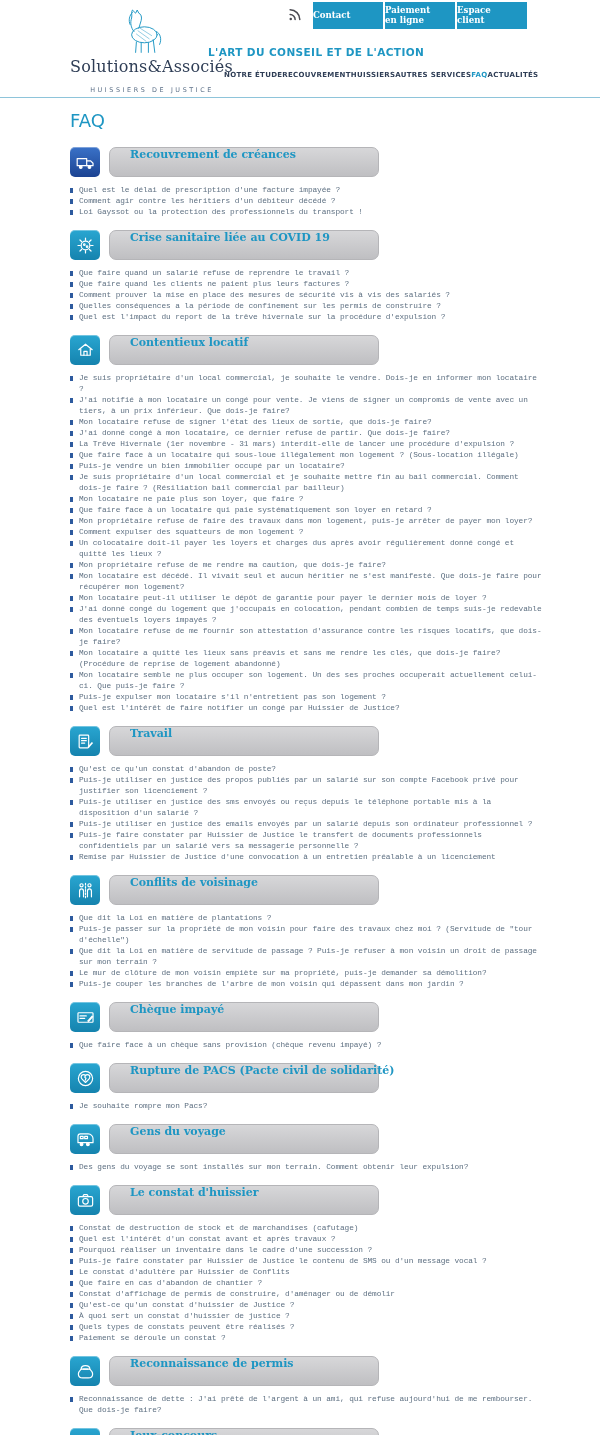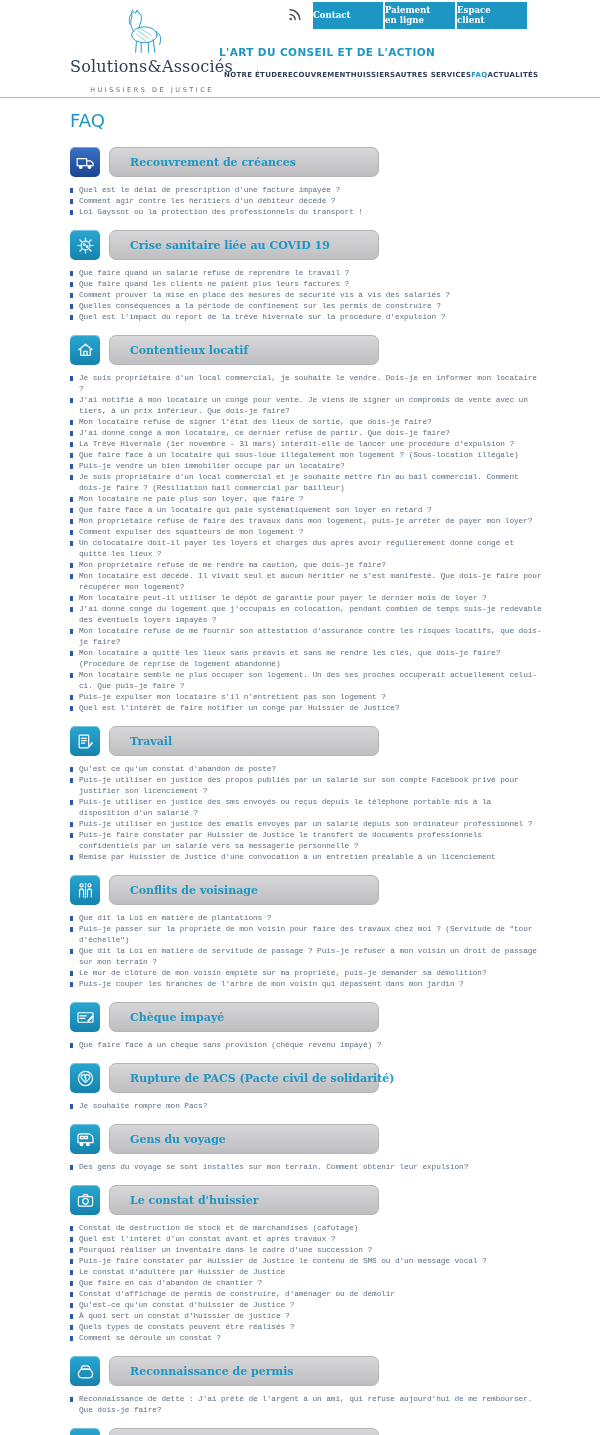--- a/index.html
+++ b/index.html
@@ -22,37 +22,37 @@
   .header{position:relative;height:98px;background:#fff;border-bottom:1px solid var(--barline);}
   .logo{position:absolute;left:70px;top:4px;width:144px;text-align:right;cursor:pointer;}
   .logo-horse{display:block;margin:0 auto;width:56px;height:52px;}
   .brand{font-family:"DejaVu Serif","Liberation Serif",serif;font-size:16px;color:var(--navy);letter-spacing:.2px;margin-top:1px;}
   .brand-sub{font-size:6.4px;letter-spacing:2.6px;color:#5a6e86;margin-top:10px;}
   .rss{position:absolute;left:287px;top:7px;width:15px;height:15px;cursor:pointer;}
   .top-buttons{position:absolute;left:313px;top:2px;display:flex;gap:2px;}
   .top-btn{width:70px;height:27px;background:var(--accent);color:#fff;display:flex;flex-direction:column;
     align-items:flex-start;justify-content:center;font-family:"DejaVu Serif","Liberation Serif",serif;
     font-weight:bold;font-size:8.6px;line-height:9.6px;cursor:pointer;text-align:center;}
-  .tagline{position:absolute;left:219px;top:46px;color:var(--accent);font-size:10.5px;font-weight:bold;letter-spacing:.4px;}
+  .tagline{position:absolute;left:208px;top:46px;color:var(--accent);font-size:10.5px;font-weight:bold;letter-spacing:.4px;}
   .nav{position:absolute;left:224px;top:71px;width:303px;display:flex;justify-content:space-between;
     font-size:7px;font-weight:bold;color:var(--navy);letter-spacing:.3px;}
   .nav-item{cursor:pointer;white-space:nowrap;}
   .nav-item.active{color:var(--accent);}
   
   main{padding:12px 58px 0 70px;}
   .page-title{color:var(--accent);font-size:18px;font-weight:500;margin:0 0 16px 0;}
   .section{margin-bottom:12px;}
   .section-head{display:flex;gap:9px;margin-bottom:8px;}
   .tile{width:30px;height:30px;border-radius:5px;flex:0 0 30px;display:flex;align-items:center;justify-content:center;
     background:linear-gradient(180deg,#29a6d1,#1583ae);box-shadow:inset 0 1px 0 rgba(255,255,255,.35);}
   .tile.blue{background:linear-gradient(180deg,#3a72c8,#1c4392);}
   .tile .icon{display:flex;}
   .tile svg{width:19px;height:19px;}
   .bar{width:270px;height:30px;border-radius:7px;border:1px solid #b5b5b8;
-    background:linear-gradient(180deg,#d7d7d9,#bfbfc2);display:flex;align-items:center;padding-left:20px;}
+    background:linear-gradient(180deg,#d7d7d9,#bfbfc2);display:flex;align-items:flex-start;padding-left:20px;}
   .section-title{font-family:"DejaVu Serif","Liberation Serif",serif;font-weight:bold;font-size:11px;
     color:var(--accent);white-space:nowrap;}
   .questions{list-style:none;margin:0;padding:0;font-size:7.8px;line-height:11px;letter-spacing:-.1px;color:var(--qtext);}
   .questions li{position:relative;padding-left:9px;cursor:pointer;font-family:Liberation Mono, monospace;}
   .q-bullet{position:absolute;left:0;top:2.6px;width:3px;height:5.5px;background:var(--bullet);}
 </style>
 </head>
 <body>
 
 <header class="header">
@@ -340,27 +340,27 @@
           </div>
       <div class="bar">
         <span class="section-title">Le constat d'huissier</span>
       </div>
     </div>
     <ul class="questions">
           <li><span class="q-bullet"></span><span>Constat de destruction de stock et de marchandises (cafutage)</span></li>
           <li><span class="q-bullet"></span><span>Quel est l'intérêt d'un constat avant et après travaux ?</span></li>
           <li><span class="q-bullet"></span><span>Pourquoi réaliser un inventaire dans le cadre d'une succession ?</span></li>
           <li><span class="q-bullet"></span><span>Puis-je faire constater par Huissier de Justice le contenu de SMS ou d'un message vocal ?</span></li>
-          <li><span class="q-bullet"></span><span>Le constat d'adultère par Huissier de Justice</span></li>
+          <li><span class="q-bullet"></span><span>Le constat d'adultère par Huissier de Conflits</span></li>
           <li><span class="q-bullet"></span><span>Que faire en cas d'abandon de chantier ?</span></li>
           <li><span class="q-bullet"></span><span>Constat d'affichage de permis de construire, d'aménager ou de démolir</span></li>
           <li><span class="q-bullet"></span><span>Qu'est-ce qu'un constat d'huissier de Justice ?</span></li>
           <li><span class="q-bullet"></span><span>À quoi sert un constat d'huissier de justice ?</span></li>
           <li><span class="q-bullet"></span><span>Quels types de constats peuvent être réalisés ?</span></li>
-          <li><span class="q-bullet"></span><span>Comment se déroule un constat ?</span></li>
+          <li><span class="q-bullet"></span><span>Paiement se déroule un constat ?</span></li>
         </ul>
   </section>
 
   <section class="section">
     <div class="section-head">
       <div class="tile">
             <span class="icon">
               <svg viewBox="0 0 24 24">
                 <g fill="none" stroke="#fff" stroke-width="1.5" stroke-linecap="round" stroke-linejoin="round">
                   <path d="M6.5 9C4.5 11 3 13 3 15c0 3 2.5 5 5.5 5h7c3 0 5.5-2 5.5-5 0-2-1.5-4-3.5-6z"></path>

